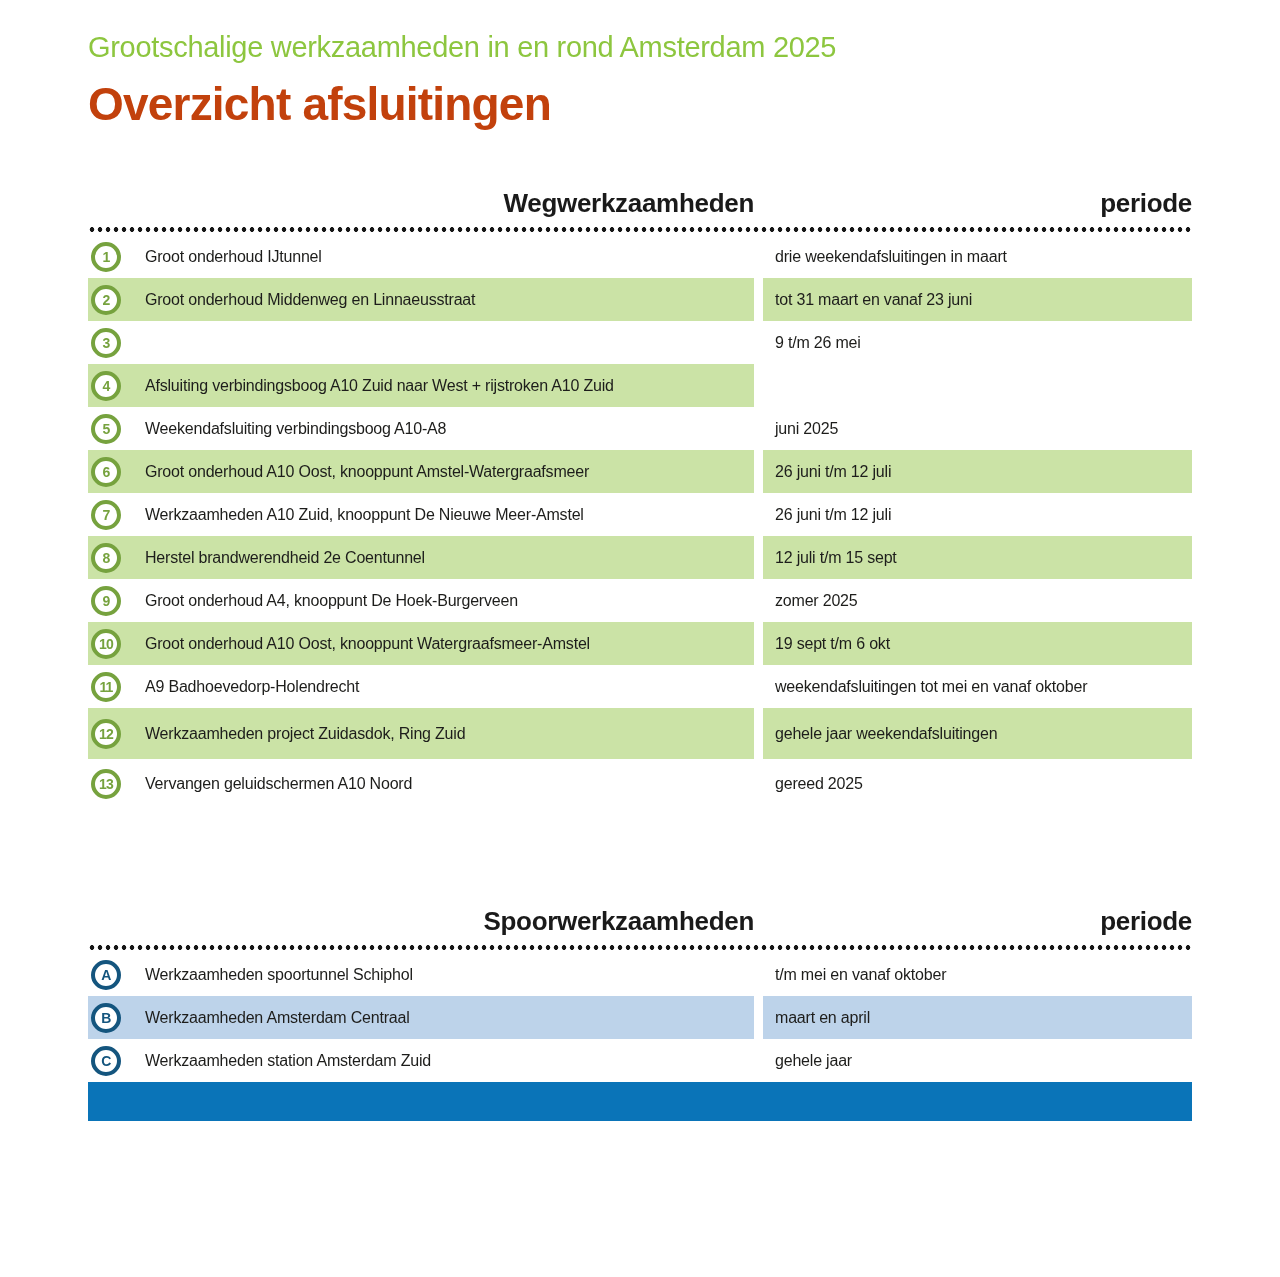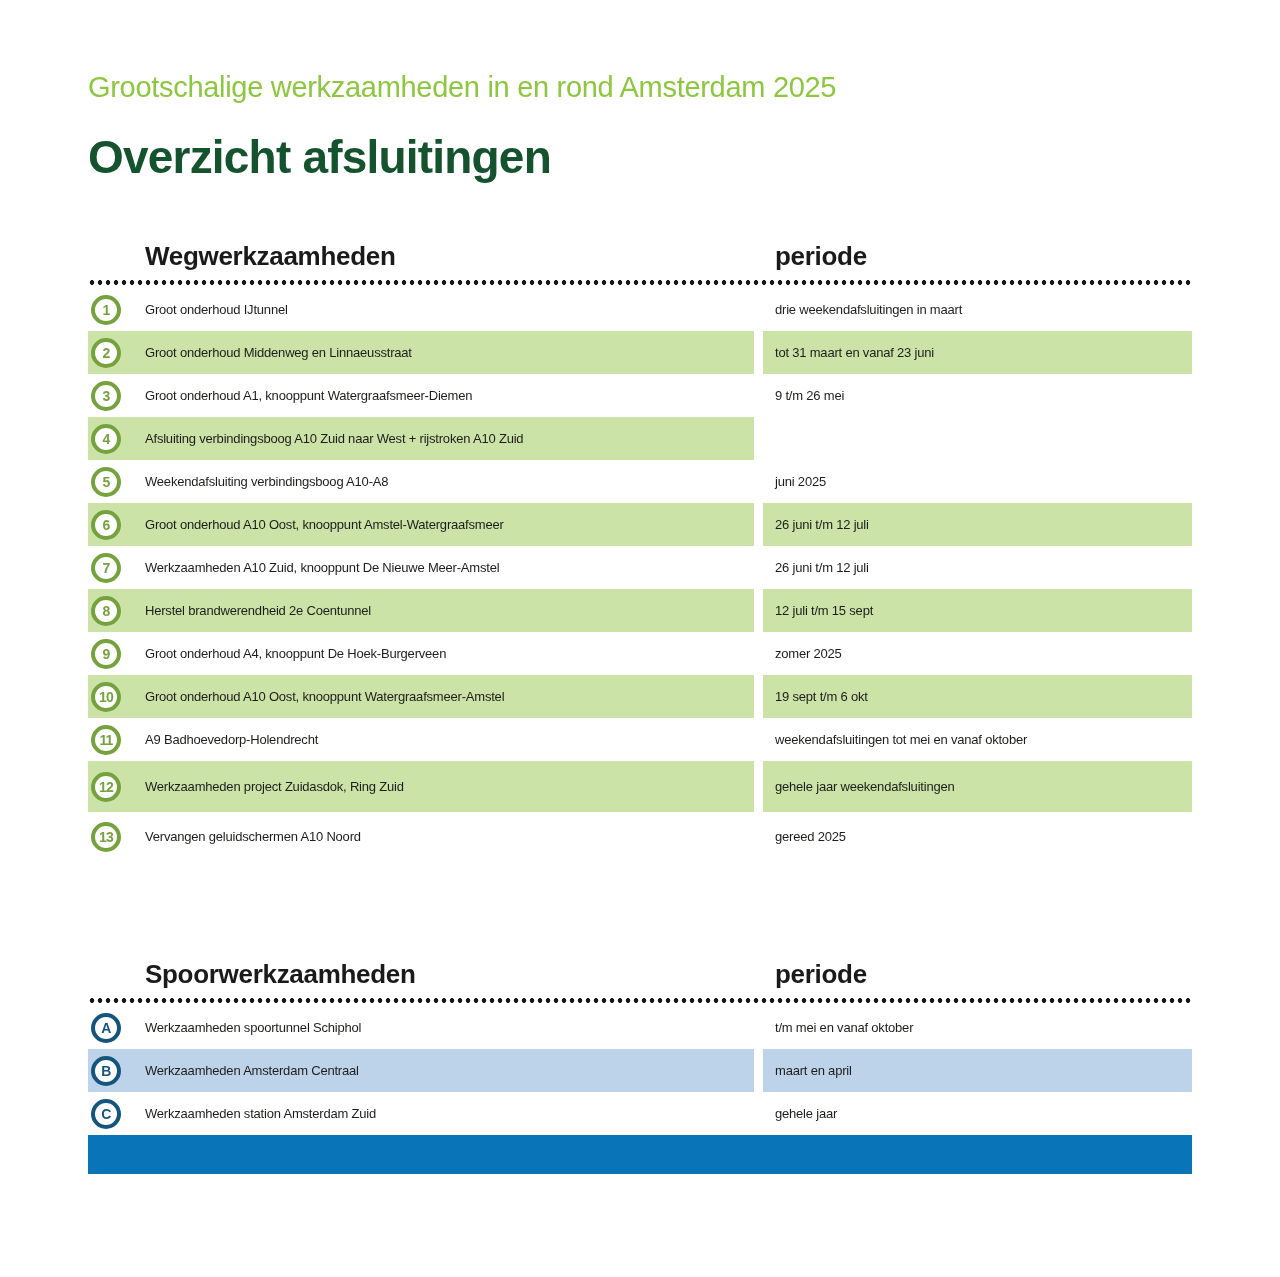--- a/index.html
+++ b/index.html
@@ -8,36 +8,36 @@
     width: 1280px;
     height: 1277px;
     background: #ffffff;
     font-family: "Liberation Sans", sans-serif;
     color: var(--text-black, #1a1a1a);
     overflow: hidden;
   }
   .content { margin-left: 88px; width: 1104px; }
 
   .subtitle {
-    padding-top: 70px;
+    padding-top: 30px;
     font-size: 29px;
     line-height: 34px;
     color: var(--subtitle-green, #8dc63f);
     letter-spacing: -0.3px;
   }
   .title {
-    margin: 27px 0 0 0;
+    margin: 14px 0 0 0;
     font-size: 46px;
     line-height: 52px;
     font-weight: bold;
     letter-spacing: -0.8px;
-    color: #14532d;
-  }
-
-  .table { margin-top: 58px; }
+    color: #c2410c;
+  }
+
+  .table { margin-top: 58px; text-align: right; }
   .table-rail { margin-top: 98px; }
 
   .thead {
     display: grid;
     grid-template-columns: 666px 429px;
     column-gap: 9px;
   }
   .th { font-size: 26px; font-weight: bold; line-height: 30px; letter-spacing: -0.3px; }
   .th-works { padding-left: 57px; }
   .th-period { padding-left: 12px; }
@@ -55,21 +55,21 @@
   .row {
     display: grid;
     grid-template-columns: 666px 429px;
     column-gap: 9px;
     height: 43px;
   }
   .cell { display: flex; align-items: center; box-sizing: border-box; }
   .cell-main { position: relative; padding-left: 57px; }
   .cell-period { padding-left: 12px; }
   .row .label, .row .period {
-    font-size: 13px;
+    font-size: 16px;
     letter-spacing: -0.2px;
     white-space: nowrap;
     color: #1d1d1b;
   }
 
   .table-road { --badge: var(--road-badge-green, #76a23e); --band: var(--road-band-green, #cbe3a6); }
   .table-rail { --badge: var(--rail-badge-blue, #14557e); --band: var(--rail-band-blue, #bdd3ea); }
 
   .badge {
     position: absolute;
@@ -137,21 +137,20 @@
       <span class="label">Groot onderhoud Middenweg en Linnaeusstraat</span>
     </div>
     <div class="cell cell-period">
       <span class="period">tot 31 maart en vanaf 23 juni</span>
     </div>
   </div>
 
   <div class="row">
     <div class="cell cell-main">
       <span class="badge">3</span>
-      <span class="label">Groot onderhoud A1, knooppunt Watergraafsmeer-Diemen</span>
     </div>
     <div class="cell cell-period">
       <span class="period">9 t/m 26 mei</span>
     </div>
   </div>
 
   <div class="row">
     <div class="cell cell-main">
       <span class="badge">4</span>
       <span class="label">Afsluiting verbindingsboog A10 Zuid naar West + rijstroken A10 Zuid</span>

